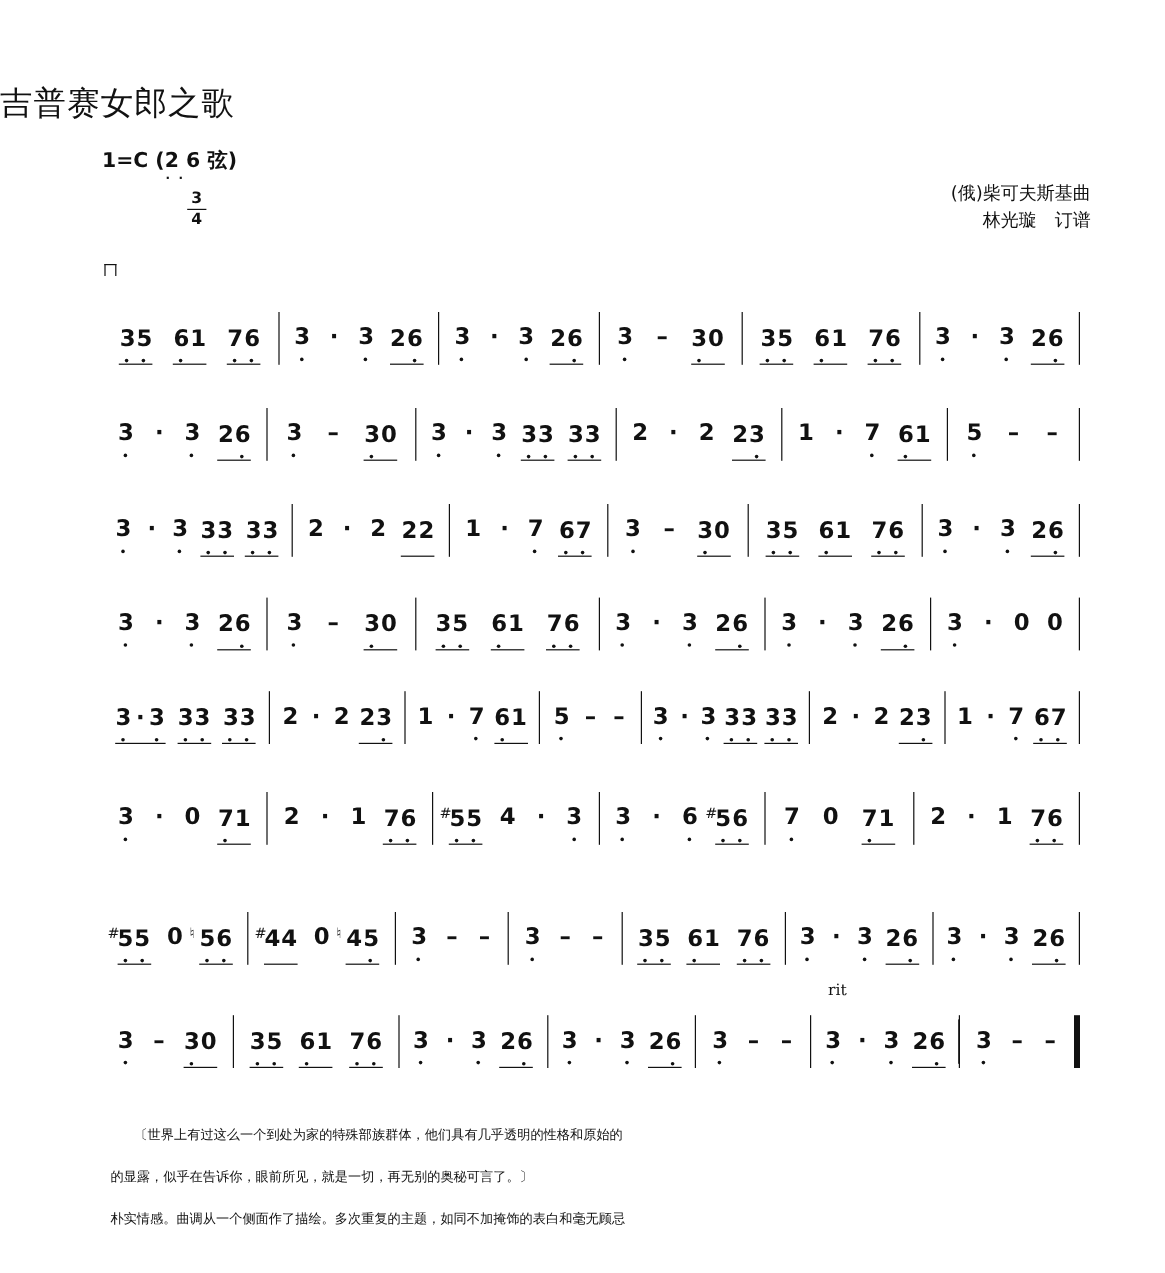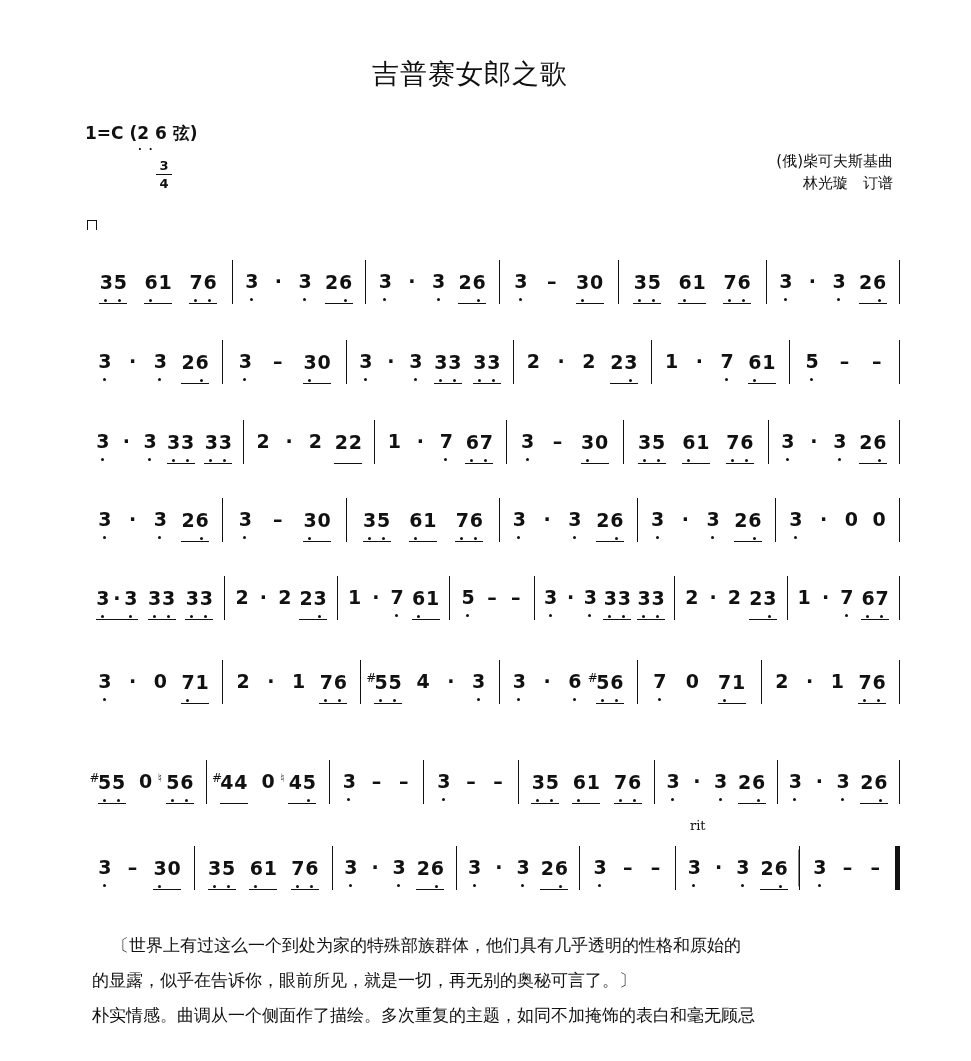--- a/index.html
+++ b/index.html
@@ -1,41 +1,41 @@
 <!DOCTYPE html>
 <html><head>
 <meta charset="utf-8">
 <style>
   html, body { margin: 0; padding: 0; background: #ffffff; }
   body { width: 971px; height: 1061px; position: relative; overflow: hidden;
          font-family: "DejaVu Sans", sans-serif; color: #111; }
-  .title { position: absolute; left: 0; width: 940px; top: 56px; text-align: center;
+  .title { position: absolute; left: 0; width: 940px; top: 68px; text-align: left;
            font-family: Liberation Serif, serif; font-size: 27px; letter-spacing: 1px; }
   .key { position: absolute; left: 85px; top: 122px; font-size: 17px; font-weight: bold; text-align: right; }
   .key .dots { position: absolute; left: 53px; top: 22px; font-size: 10px; letter-spacing: 7px; }
   .timesig { position: absolute; left: 156px; top: 158px; width: 16px; text-align: center;
              font-size: 13px; font-weight: bold; line-height: 15px; }
   .timesig .bar { border-top: 1.5px solid #111; margin: 1px 0; }
-  .credits { position: absolute; right: 78px; top: 150px; text-align: right;
+  .credits { position: absolute; right: 62px; top: 150px; text-align: right;
              font-size: 15px; line-height: 22px; }
   .bowmark { position: absolute; left: 87px; top: 220px; width: 8px; height: 9px;
              border: 1.5px solid #111; border-bottom: none; }
 
   .system { position: absolute; left: 85px; width: 815px; height: 80px; display: flex; }
   .measure { position: relative; flex: 1 1 auto; display: flex; align-items: flex-end;
              justify-content: space-around; padding: 0 6px; border-right: 1.5px solid #111;
              height: 44px; margin-top: 28px; }
   .measure.final { border-right: 5px solid #111; box-shadow: 4px 0 0 -2px #fff, -5px 0 0 -3.5px #111; }
   .group { position: relative; display: flex; align-items: flex-end; padding-bottom: 12px; }
   .group.u1 { border-bottom: 1.5px solid #111; padding-bottom: 10px; }
   .note { position: relative; font-weight: bold; font-size: 19px; width: 14px; text-align: center;
           line-height: 22px; }
   .note .low { position: absolute; left: 5px; bottom: -9px; width: 3px; height: 3px; border-radius: 50%; background:#111; }
   .note .acc { position: absolute; left: -8px; top: -4px; font-size: 12px; font-weight: normal; }
-  .desc { position: absolute; left: 92px; top: 928px; width: 830px; font-size: 17px; line-height: 35px; }
+  .desc { position: absolute; left: 92px; top: 928px; width: 830px; font-size: 11px; line-height: 35px; }
   .desc p { margin: 0; }
   .desc .indent { text-indent: 20px; }
 </style>
 </head>
 <body>
 
 <div class="title">吉普赛女郎之歌</div>
 <div class="key">
   <span>1=C (2 6 弦)</span>
   <span class="dots">··</span>

